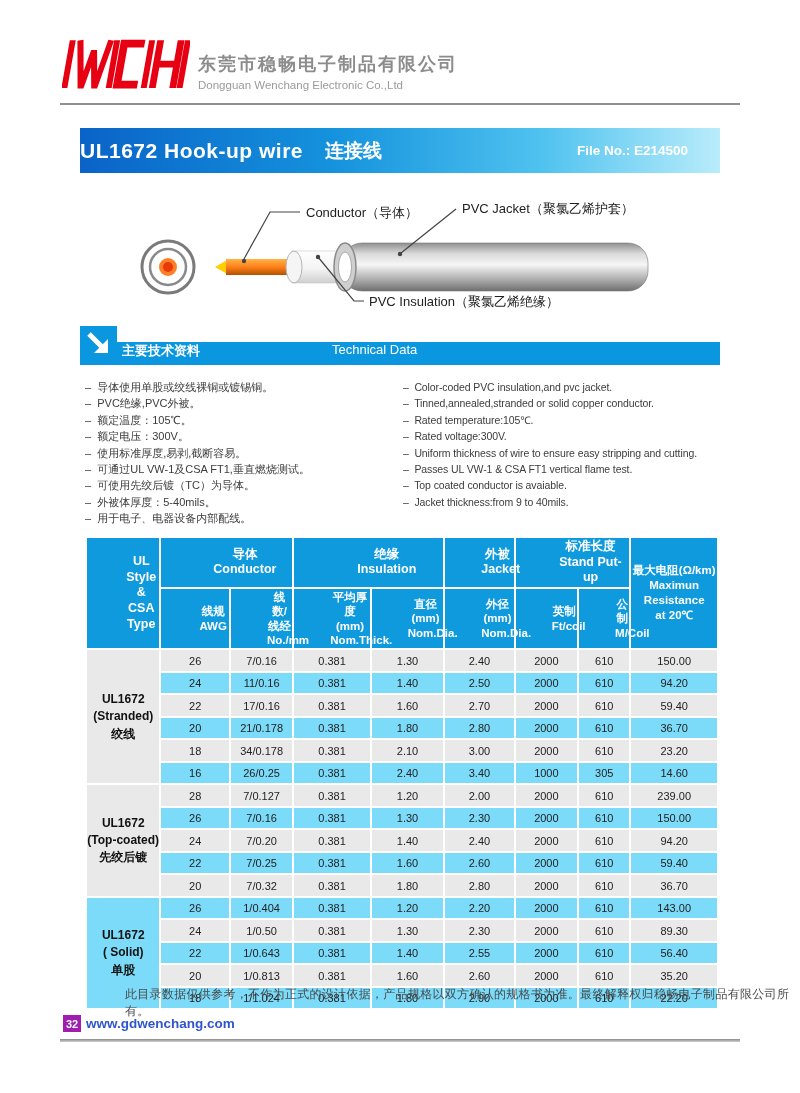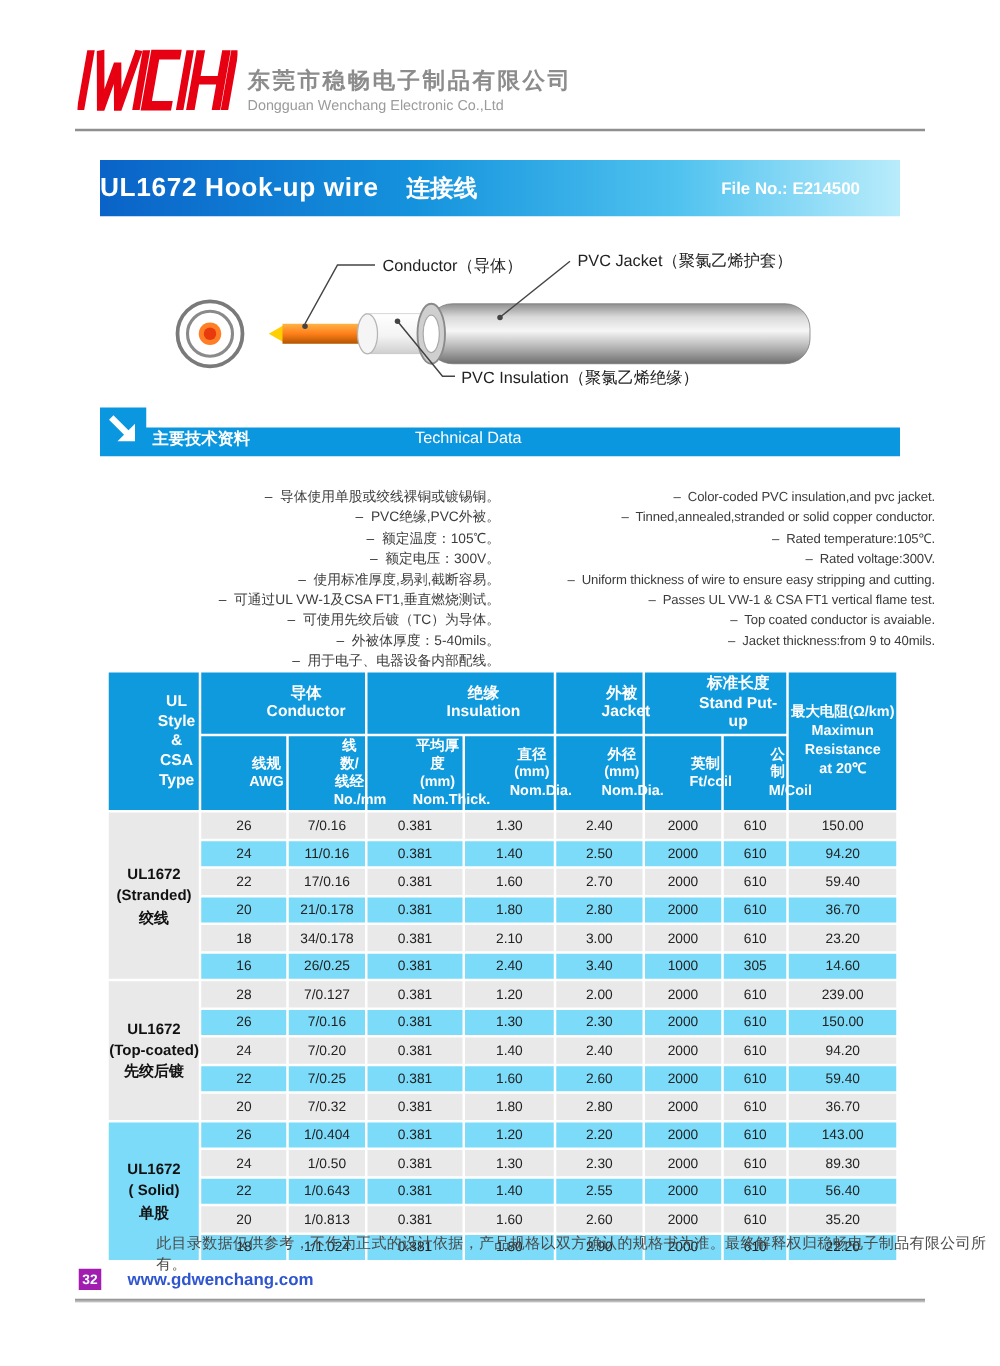--- a/index.html
+++ b/index.html
@@ -31,21 +31,21 @@
   
   .tech-bar {
     position:absolute; left:80px; top:342px; width:640px; height:23px;
     background:#0a97e0; color:#fff; display:flex; z-index:1;
   }
   .tech-cn { margin-left:42px; font-size:13px; font-weight:bold; }
   .tech-en { position:absolute; left:252px; font-size:13px; }
   .tech-icon { position:absolute; left:80px; top:326px; width:37px; height:37px; background:#0a97e0; z-index:2; }
 
   
-  .bullets { position:absolute; top:390px;text-align:right; }
+  .bullets { position:absolute; top:379px; }
   .bullets-cn { left:85px; width:315px; }
   .bullets-en { left:403px; width:345px; }
   .bullets ul { list-style:none; margin:0; padding:0; }
   .bullets li { font-size:11px; line-height:16.4px; color:#3c3c3c; white-space:nowrap; }
   .bullets-en li { font-size:10.5px; letter-spacing:-0.1px; }
   .bullets li::before { content:"–  "; white-space:pre; }
 
   
   .spec-table {
     position:absolute; left:85px; top:536px; width:634px;
@@ -67,21 +67,21 @@
   .spec-table tbody td.group-cell {
     background:#8fe2fa; font-size:12px; font-weight:bold; color:#111; line-height:1.45;
   }
 
   
   .note { position:absolute; left:85px; top:986px; font-size:12px; color:#4a4a4a; letter-spacing:0.3px;margin-left:40px; }
   .pageno {
     position:absolute; left:63px; top:1015px; width:18px; height:17px; background:#a21caf;
     color:#eaffff; font-size:11px; font-weight:bold; display:flex; align-items:center; justify-content:center;
   }
-  .site { position:absolute; left:86px; top:1016px; font-size:13.5px; font-weight:bold; color:#2f55cf;margin-left:16px; }
+  .site { position:absolute; left:86px; top:1016px; font-size:13.5px; font-weight:bold; color:#2f55cf; }
   .footer-rule { position:absolute; left:60px; top:1039px; width:680px; height:3px; background:linear-gradient(#8a8a8a,#cfcfcf); }
 </style>
 </head>
 <body>
 
 <div class="page">
 
   <div class="logo">
     <svg width="128" height="58" viewBox="0 0 150 62">
       <g transform="skewX(-10) translate(10,2)" stroke="#e60012" fill="none" stroke-width="7">

